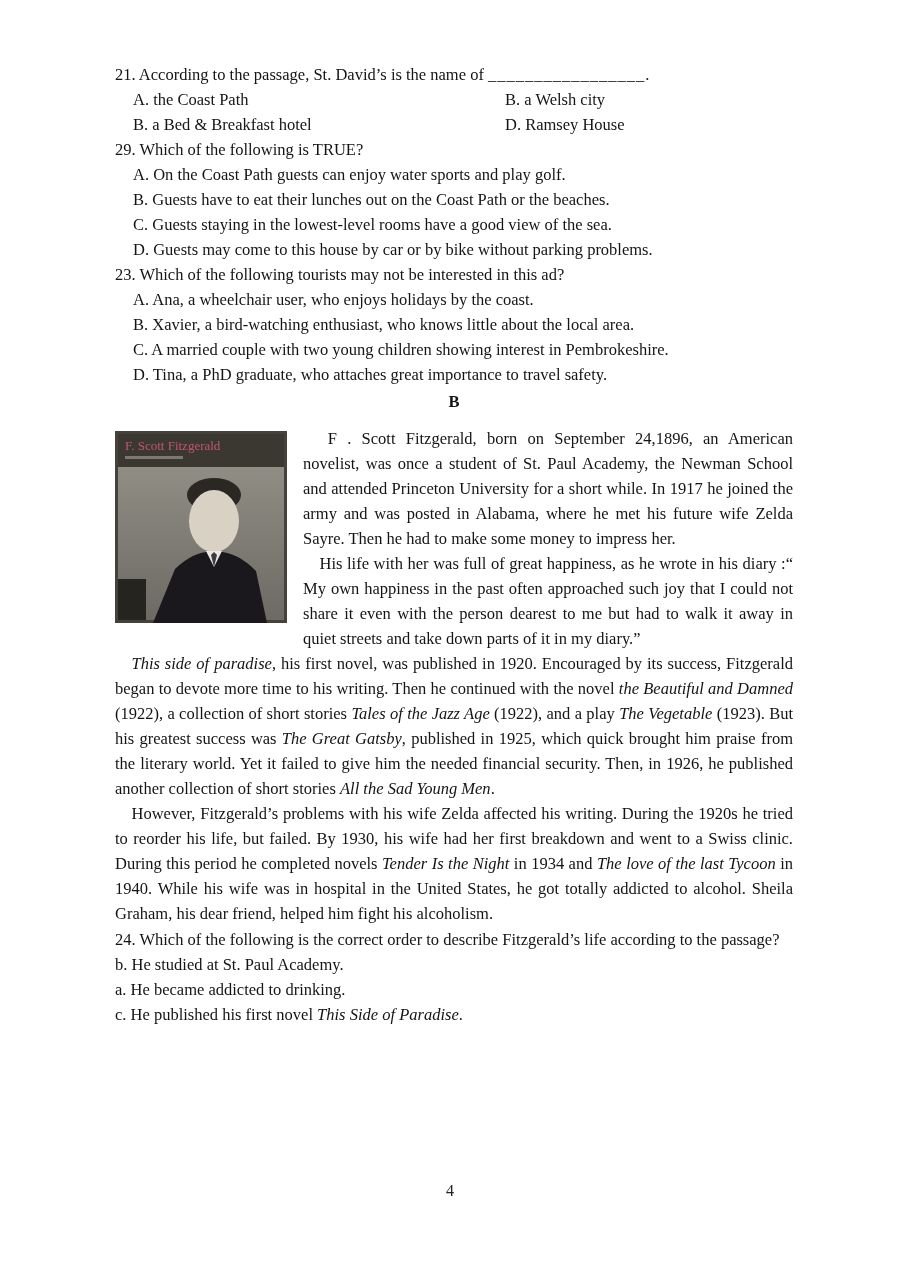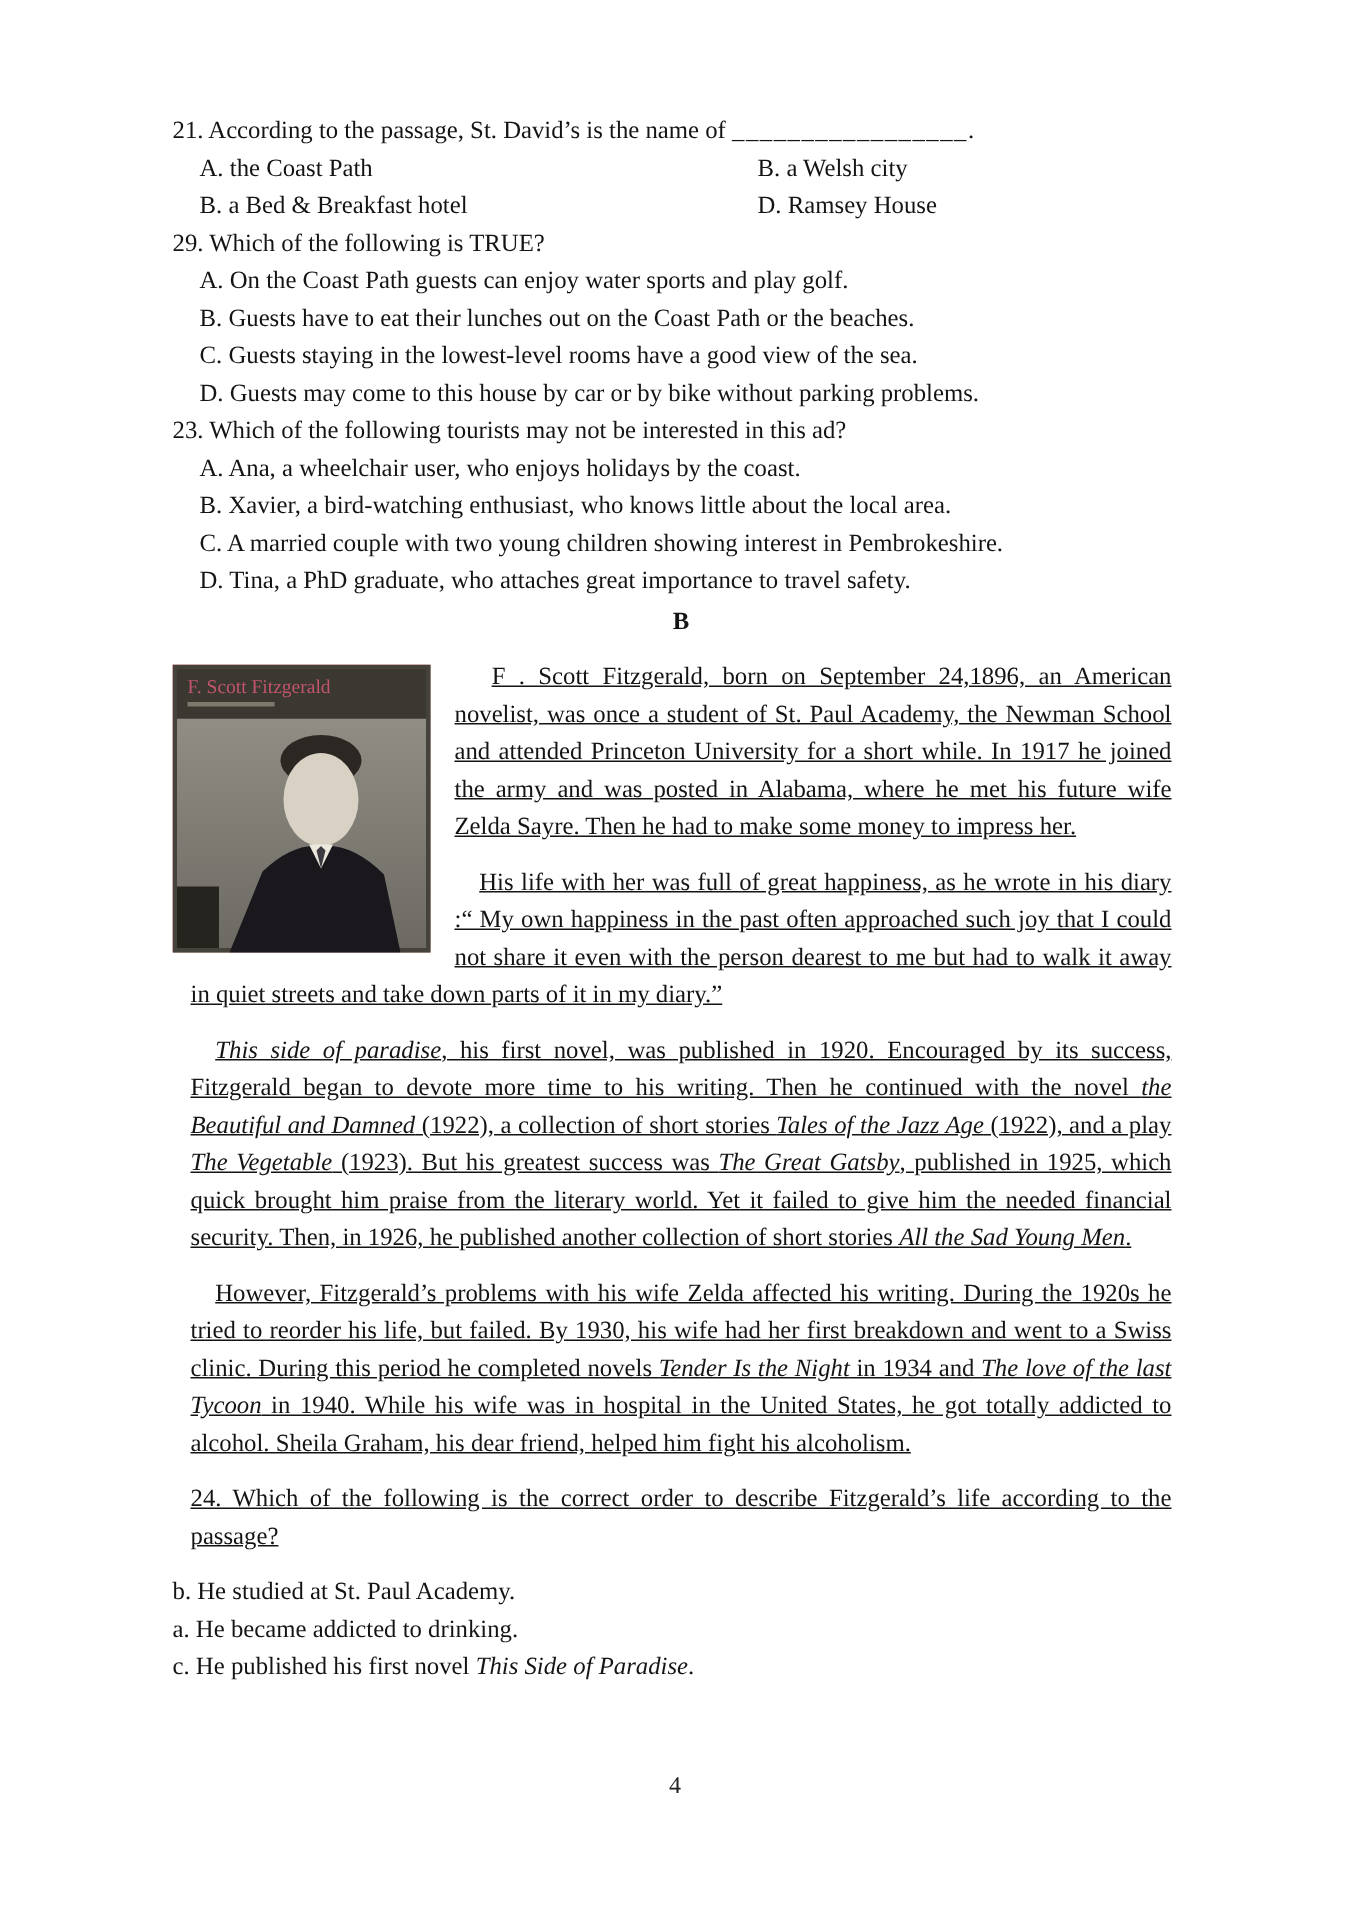--- a/index.html
+++ b/index.html
@@ -7,39 +7,39 @@
     position:relative;
     width:900px;height:1272px;
     background:#ffffff;
     font-family:"Liberation Serif", serif;
     color:#141414;
     overflow:hidden;
     margin:0 auto;
   }
   .content{
     position:absolute;
-    left:115px;top:74px;width:678px;
+    left:115px;top:62px;width:678px;
     font-size:16.5px;line-height:25px;
   }
   .q-stem{white-space:normal;}
   .blank{letter-spacing:1px;}
   .opt-list{padding-left:18px;}
   .options-grid{padding-left:18px;display:grid;grid-template-columns:372px 1fr;}
   .option{line-height:25px;}
   .section-label{text-align:center;font-weight:bold;margin:2px 0 12px 0;}
   .passage{margin-top:2px;}
-  .para{margin:12px;text-align:justify;text-decoration:underline;}
+  .para{margin:0;text-align:justify;}
   .para.first-indent-lg{text-indent:1.5em;}
   .para.first-indent{text-indent:1em;}
   .book-cover{
     float:left;
     width:172px;height:192px;
     margin:5px 16px 4px 0;
     box-shadow:0 0 0 1px #55534a inset;
-    background:#fca5a5;
+    background:#a16207;
     text-align:center;
   }
   .book-cover svg{display:block;width:100%;height:100%;}
   .q24-block{margin-top:1px;}
   .q24-items div{line-height:25px;}
   .footer-pagenum{
     position:absolute;left:0;right:0;top:1182px;
     text-align:center;font-size:16px;color:#222;
     font-family:"Liberation Serif", serif;
   }

